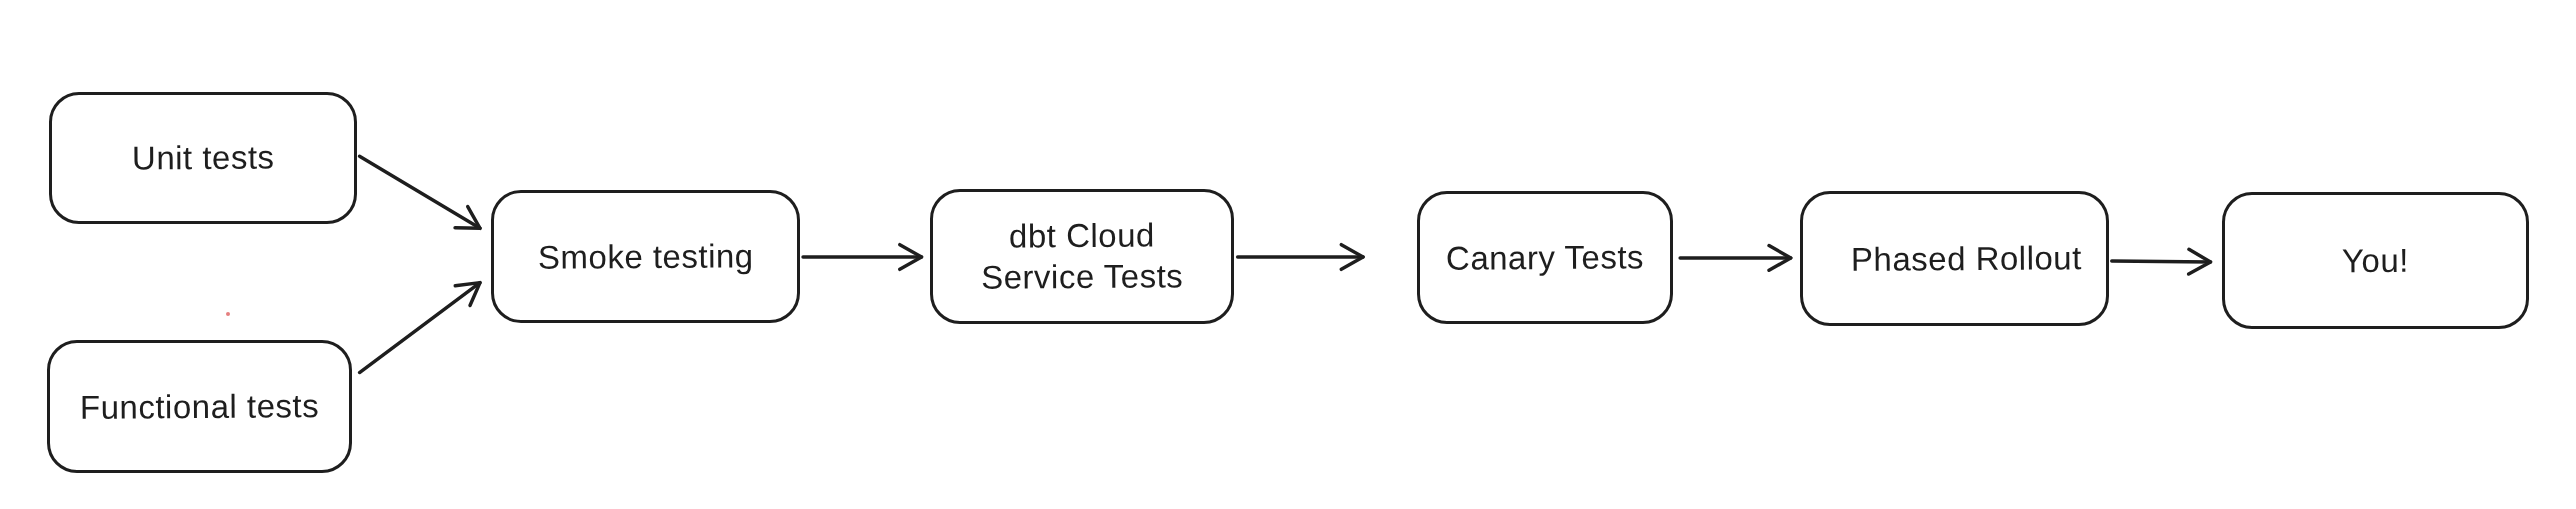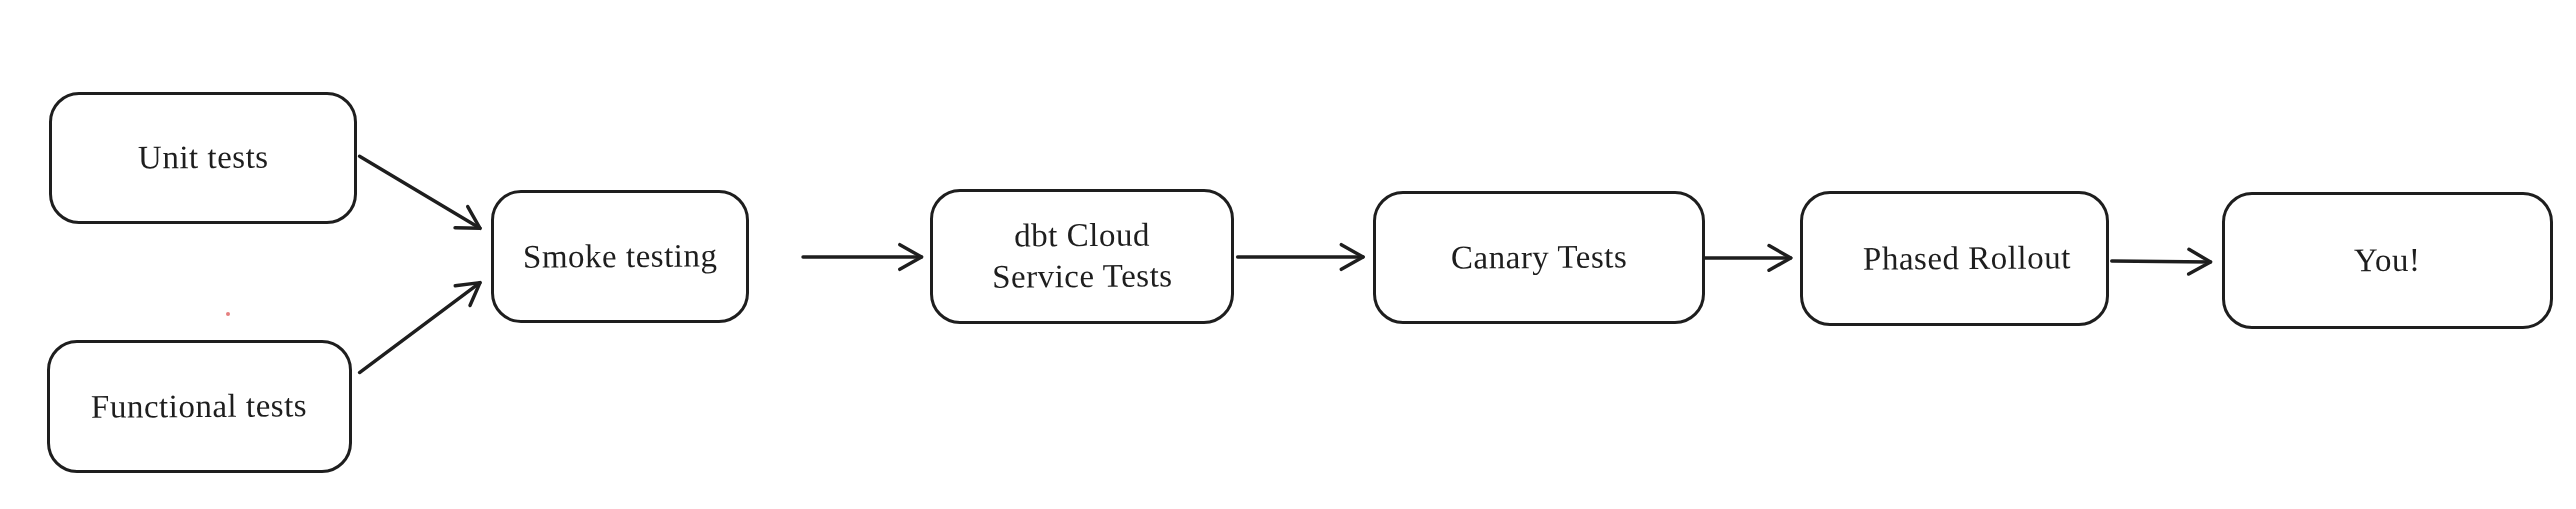--- a/index.html
+++ b/index.html
@@ -6,21 +6,21 @@
     margin: 0;
     padding: 0;
     background: #ffffff;
   }
   .canvas {
     position: relative;
     width: 2576px;
     height: 510px;
     background: #ffffff;
     overflow: hidden;
-    font-family: Liberation Serif, serif;
+    font-family: Liberation Sans, sans-serif;
   }
   .node {
     position: absolute;
     box-sizing: border-box;
     border: 3.5px solid #1e1e1e;
     border-radius: 30px;
     background: #ffffff;
     display: flex;
     align-items: center;
     justify-content: center;
@@ -90,37 +90,37 @@
   </svg>
 
   <div class="node" style="left:49px; top:92px; width:308px; height:132px;">
     <span class="label">Unit tests</span>
   </div>
 
   <div class="node" style="left:47px; top:298px; width:305px; height:133px;margin-top:42px;">
     <span class="label">Functional tests</span>
   </div>
 
-  <div class="node" style="left:491px; top:190px; width:258px; height:133px;">
+  <div class="node" style="left:491px; top:190px; width:309px; height:133px;">
     <span class="label">Smoke testing</span>
   </div>
 
   <div class="node" style="left:930px; top:189px; width:304px; height:135px;">
     <span class="label">dbt Cloud
 Service Tests</span>
   </div>
 
-  <div class="node" style="left:1373px; top:191px; width:332px; height:133px;">
+  <div class="node" style="left:1417px; top:191px; width:256px; height:133px;">
     <span class="label">Canary Tests</span>
   </div>
 
   <div class="node" style="left:1800px; top:191px; width:309px; height:135px;padding-left:24px;">
     <span class="label">Phased Rollout</span>
   </div>
 
-  <div class="node" style="left:2222px; top:192px; width:331px; height:137px;">
+  <div class="node" style="left:2222px; top:192px; width:307px; height:137px;">
     <span class="label">You!</span>
   </div>
 
   <div class="artifact-dot"></div>
 
 </div>
 
 
 </body></html>

